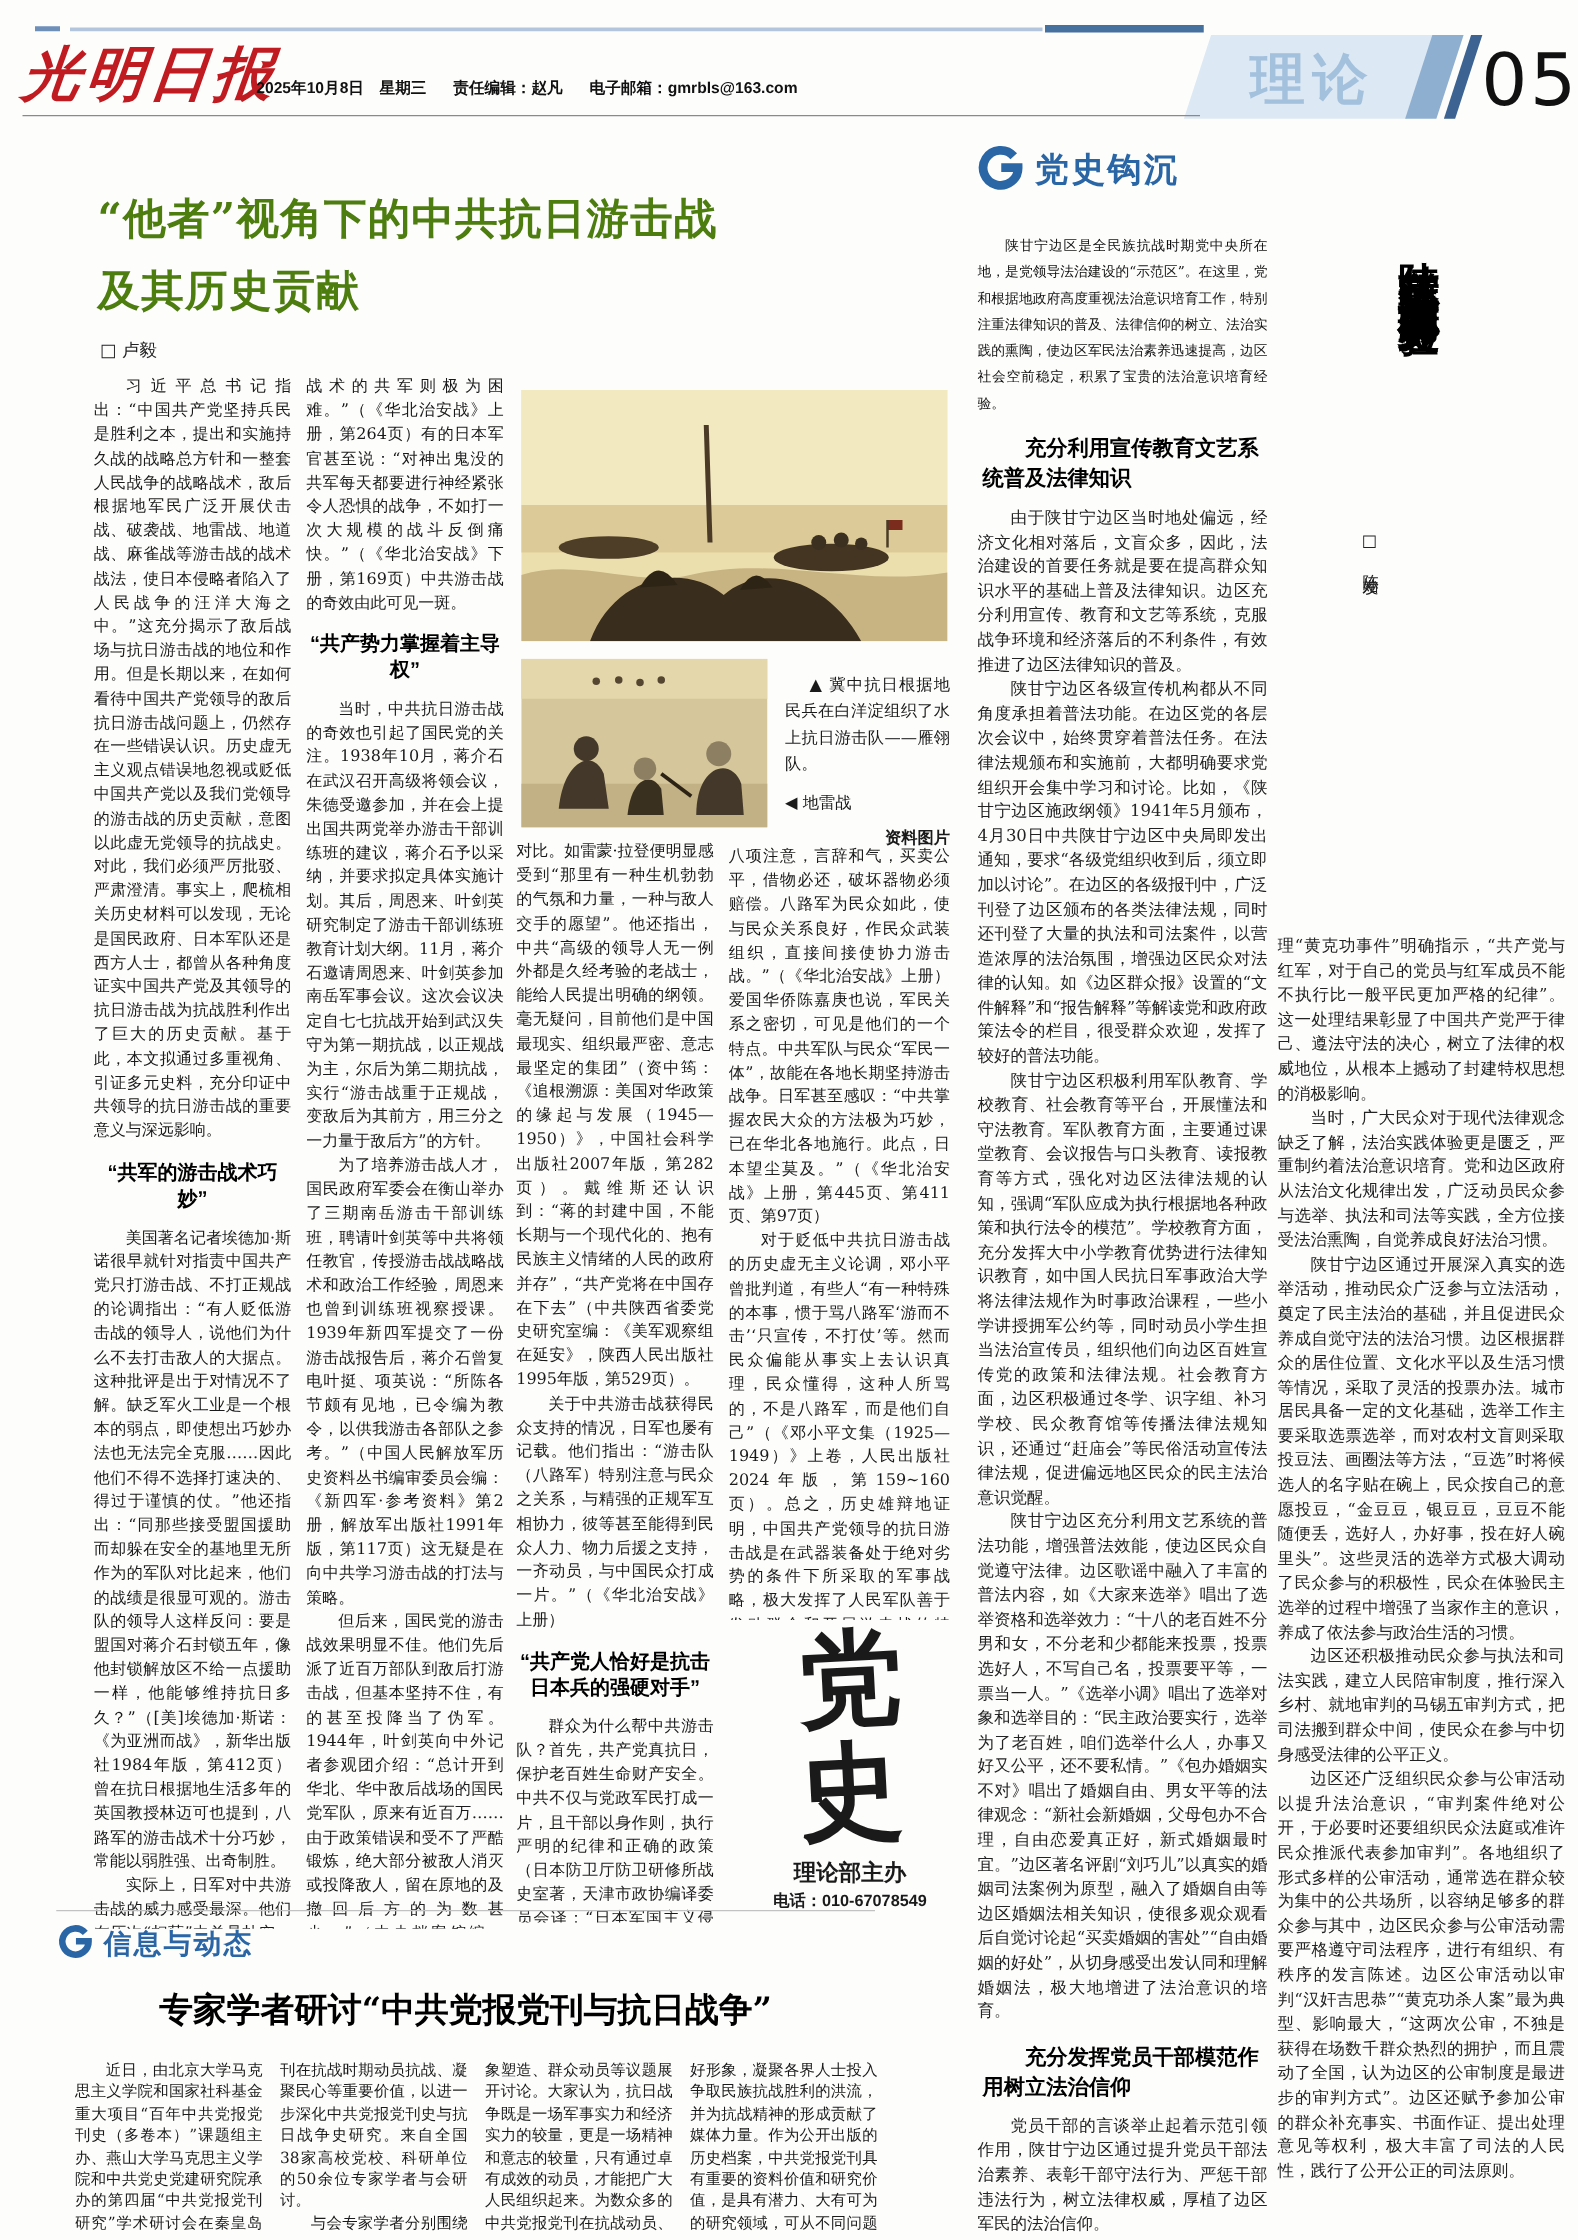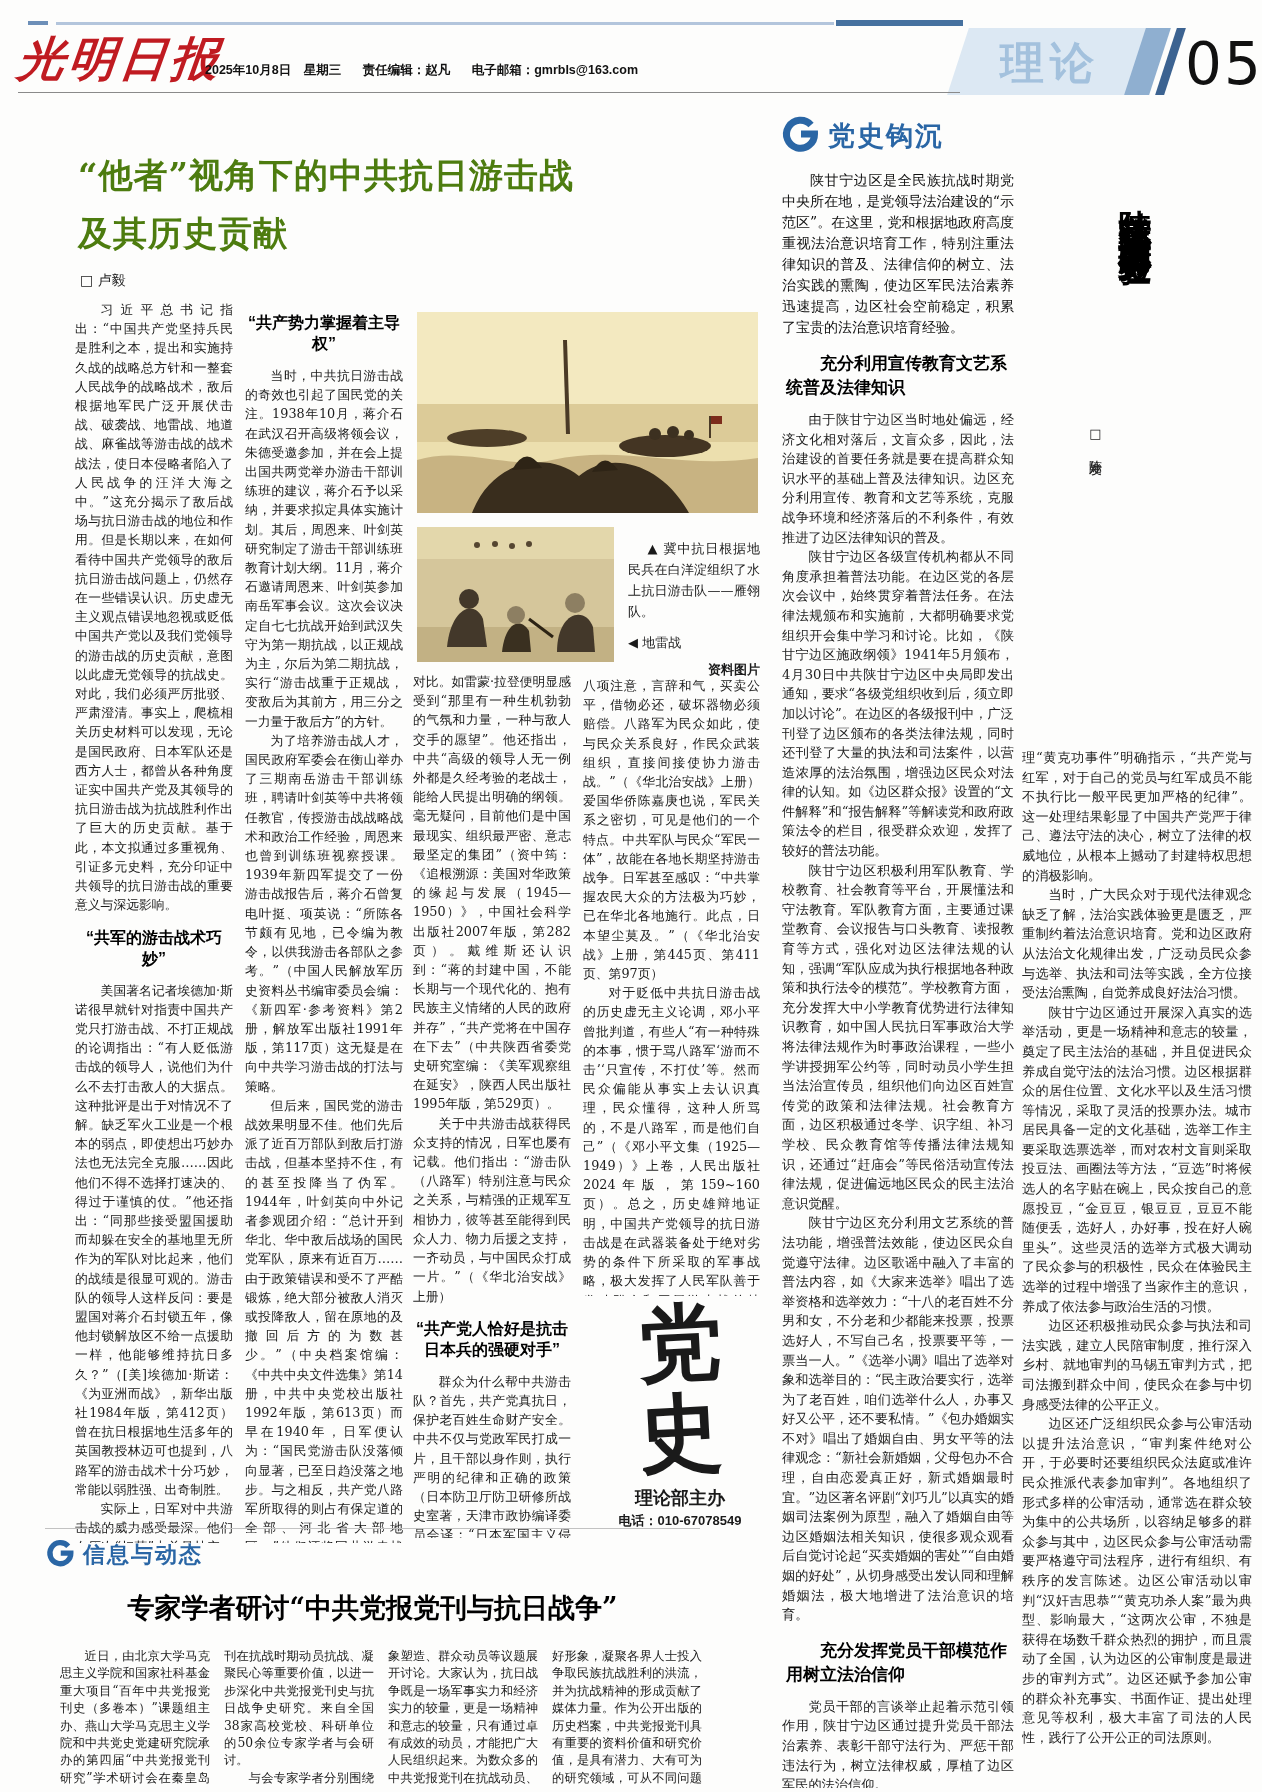--- a/index.html
+++ b/index.html
@@ -51,21 +51,21 @@
   .dsphone{font-size:13px;font-weight:bold;font-family:"Liberation Sans",sans-serif;margin-top:2px;}
   
   .kicker{position:absolute;display:flex;align-items:center;gap:8px;}
   .kicker .glabel{font-size:27px;font-weight:900;color:#2a66a5;
                   font-family:"Liberation Sans",sans-serif;letter-spacing:2px;}
   
   .rcol{position:absolute;overflow:hidden;}
   #rcolA{left:782px;top:170px;width:232px;height:1618px;}
   #rcolB{left:1022px;top:748px;width:230px;height:1016px;}
   .rcol p{font-size:13.2px;line-height:19.6px;color:#222;}
-  .rcol .intro{font-size:14px;line-height:21px;color:#111;}
+  .rcol .intro{font-size:11px;line-height:21px;color:#111;margin-top:16px;}
   .rcol .subr{margin:14px 0 10px 0;font-size:17px;line-height:24px;font-weight:900;
               font-family:"Liberation Sans",sans-serif;color:#000;text-align:left;
               padding-left:4px;text-indent:2em;}
   .vtitle{position:absolute;left:1112px;top:183px;height:578px;writing-mode:vertical-rl;
           font-size:33px;line-height:46px;font-weight:900;letter-spacing:3px;color:#000;
           font-family:"DejaVu Serif",serif;}
   .vbyline{position:absolute;left:1086px;top:426px;height:140px;writing-mode:vertical-rl;
            font-size:13px;color:#222;letter-spacing:2px;}
   
   .bot-rule{position:absolute;left:45px;top:1528px;width:655px;height:1px;background:#c2c2c2;}
@@ -102,20 +102,21 @@
   </div>
   <div class="m-byline">□ 卢毅</div>
 
   <div id="mcol1" class="mcol">
       <p class="p">习近平总书记指出：“中国共产党坚持兵民是胜利之本，提出和实施持久战的战略总方针和一整套人民战争的战略战术，敌后根据地军民广泛开展伏击战、破袭战、地雷战、地道战、麻雀战等游击战的战术战法，使日本侵略者陷入了人民战争的汪洋大海之中。”这充分揭示了敌后战场与抗日游击战的地位和作用。但是长期以来，在如何看待中国共产党领导的敌后抗日游击战问题上，仍然存在一些错误认识。历史虚无主义观点错误地忽视或贬低中国共产党以及我们党领导的游击战的历史贡献，意图以此虚无党领导的抗战史。对此，我们必须严厉批驳、严肃澄清。事实上，爬梳相关历史材料可以发现，无论是国民政府、日本军队还是西方人士，都曾从各种角度证实中国共产党及其领导的抗日游击战为抗战胜利作出了巨大的历史贡献。基于此，本文拟通过多重视角、引证多元史料，充分印证中共领导的抗日游击战的重要意义与深远影响。</p>
       <h3 class="sub">“共军的游击战术巧妙”</h3>
       <p class="p">美国著名记者埃德加·斯诺很早就针对指责中国共产党只打游击战、不打正规战的论调指出：“有人贬低游击战的领导人，说他们为什么不去打击敌人的大据点。这种批评是出于对情况不了解。缺乏军火工业是一个根本的弱点，即使想出巧妙办法也无法完全克服……因此他们不得不选择打速决的、得过于谨慎的仗。”他还指出：“同那些接受盟国援助而却躲在安全的基地里无所作为的军队对比起来，他们的战绩是很显可观的。游击队的领导人这样反问：要是盟国对蒋介石封锁五年，像他封锁解放区不给一点援助一样，他能够维持抗日多久？”（[美]埃德加·斯诺：《为亚洲而战》，新华出版社1984年版，第412页）曾在抗日根据地生活多年的英国教授林迈可也提到，八路军的游击战术十分巧妙，常能以弱胜强、出奇制胜。</p>
       <p class="p">实际上，日军对中共游击战的威力感受最深。他们在历次“扫荡”中总是扑空，对神出鬼没的八路军始终无法捕获。相反，日军却多次遭到伏击。（《华北治安战》上册）后来在华北广泛开展的地雷战更是令其苦恼不堪，“总像是和影子作战一样，旷费时日，真想举行一次大的战斗”（《华北治安战》上册，第469页）。日军还对比了国共军队的战略战术：“从作战成果看，重庆军比较容易捕捉，而要捕捉、消灭采取退避分散</p>
     </div>
   <div id="mcol2" class="mcol">
+      <p class="p cont">战术的共军则极为困难。”（《华北治安战》上册，第264页）有的日本军官甚至说：“对神出鬼没的共军每天都要进行神经紧张令人恐惧的战争，不如打一次大规模的战斗反倒痛快。”（《华北治安战》下册，第169页）中共游击战的奇效由此可见一斑。</p>
       <h3 class="sub">“共产势力掌握着主导权”</h3>
       <p class="p">当时，中共抗日游击战的奇效也引起了国民党的关注。1938年10月，蒋介石在武汉召开高级将领会议，朱德受邀参加，并在会上提出国共两党举办游击干部训练班的建议，蒋介石予以采纳，并要求拟定具体实施计划。其后，周恩来、叶剑英研究制定了游击干部训练班教育计划大纲。11月，蒋介石邀请周恩来、叶剑英参加南岳军事会议。这次会议决定自七七抗战开始到武汉失守为第一期抗战，以正规战为主，尔后为第二期抗战，实行“游击战重于正规战，变敌后为其前方，用三分之一力量于敌后方”的方针。</p>
       <p class="p">为了培养游击战人才，国民政府军委会在衡山举办了三期南岳游击干部训练班，聘请叶剑英等中共将领任教官，传授游击战战略战术和政治工作经验，周恩来也曾到训练班视察授课。1939年新四军提交了一份游击战报告后，蒋介石曾复电叶挺、项英说：“所陈各节颇有见地，已令编为教令，以供我游击各部队之参考。”（中国人民解放军历史资料丛书编审委员会编：《新四军·参考资料》第2册，解放军出版社1991年版，第117页）这无疑是在向中共学习游击战的打法与策略。</p>
       <p class="p">但后来，国民党的游击战效果明显不佳。他们先后派了近百万部队到敌后打游击战，但基本坚持不住，有的甚至投降当了伪军。1944年，叶剑英向中外记者参观团介绍：“总计开到华北、华中敌后战场的国民党军队，原来有近百万……由于政策错误和受不了严酷锻炼，绝大部分被敌人消灭或投降敌人，留在原地的及撤回后方的为数甚少。”（中央档案馆编：《中共中央文件选集》第14册，中共中央党校出版社1992年版，第613页）而早在1940年，日军便认为：“国民党游击队没落倾向显著，已至日趋没落之地步。与之相反，共产党八路军所取得的则占有保定道的全部、河北省大部地区。”他们还将国共游击战作对比，认为“国民党系统军队的政治工作和游击战，与中共方面相比较，则相形见绌，不够熟练和妥善。故在国民党支配的地区内，共产势力掌握着主导权”（《华北治安战》上册，第157页、第201页）。</p>
     </div>
   <div id="mcol3" class="mcol">
       <p class="p cont">对比。如雷蒙·拉登便明显感受到“那里有一种生机勃勃的气氛和力量，一种与敌人交手的愿望”。他还指出，中共“高级的领导人无一例外都是久经考验的老战士，能给人民提出明确的纲领。毫无疑问，目前他们是中国最现实、组织最严密、意志最坚定的集团”（资中筠：《追根溯源：美国对华政策的缘起与发展（1945—1950）》，中国社会科学出版社2007年版，第282页）。戴维斯还认识到：“蒋的封建中国，不能长期与一个现代化的、抱有民族主义情绪的人民的政府并存”，“共产党将在中国存在下去”（中共陕西省委党史研究室编：《美军观察组在延安》，陕西人民出版社1995年版，第529页）。</p>
       <p class="p">关于中共游击战获得民众支持的情况，日军也屡有记载。他们指出：“游击队（八路军）特别注意与民众之关系，与精强的正规军互相协力，彼等甚至能得到民众人力、物力后援之支持，一齐动员，与中国民众打成一片。”（《华北治安战》上册）</p>
       <h3 class="sub">“共产党人恰好是抗击日本兵的强硬对手”</h3>
       <p class="p">群众为什么帮中共游击队？首先，共产党真抗日，保护老百姓生命财产安全。中共不仅与党政军民打成一片，且干部以身作则，执行严明的纪律和正确的政策（日本防卫厅防卫研修所战史室著，天津市政协编译委员会译：“日本军国主义侵华资料丛稿·1号”《华北治安战》上册，中华书局版）。美国记者白修德写道：在中国农村，“日本兵来了要杀人，共产党人恰好是抗击日本兵的强硬对手”。他还惊奇地发现，国民党游击队有时为了得到百姓的帮助，竟然谎称自己是八路军（[美]白修德著、崔阵译：《中国抗战秘闻——白修德回忆录》，河南人民出版社1988年版，第58~59页）。</p>
@@ -193,21 +194,21 @@
       <p class="p">由于陕甘宁边区当时地处偏远，经济文化相对落后，文盲众多，因此，法治建设的首要任务就是要在提高群众知识水平的基础上普及法律知识。边区充分利用宣传、教育和文艺等系统，克服战争环境和经济落后的不利条件，有效推进了边区法律知识的普及。</p>
       <p class="p">陕甘宁边区各级宣传机构都从不同角度承担着普法功能。在边区党的各层次会议中，始终贯穿着普法任务。在法律法规颁布和实施前，大都明确要求党组织开会集中学习和讨论。比如，《陕甘宁边区施政纲领》1941年5月颁布，4月30日中共陕甘宁边区中央局即发出通知，要求“各级党组织收到后，须立即加以讨论”。在边区的各级报刊中，广泛刊登了边区颁布的各类法律法规，同时还刊登了大量的执法和司法案件，以营造浓厚的法治氛围，增强边区民众对法律的认知。如《边区群众报》设置的“文件解释”和“报告解释”等解读党和政府政策法令的栏目，很受群众欢迎，发挥了较好的普法功能。</p>
       <p class="p">陕甘宁边区积极利用军队教育、学校教育、社会教育等平台，开展懂法和守法教育。军队教育方面，主要通过课堂教育、会议报告与口头教育、读报教育等方式，强化对边区法律法规的认知，强调“军队应成为执行根据地各种政策和执行法令的模范”。学校教育方面，充分发挥大中小学教育优势进行法律知识教育，如中国人民抗日军事政治大学将法律法规作为时事政治课程，一些小学讲授拥军公约等，同时动员小学生担当法治宣传员，组织他们向边区百姓宣传党的政策和法律法规。社会教育方面，边区积极通过冬学、识字组、补习学校、民众教育馆等传播法律法规知识，还通过“赶庙会”等民俗活动宣传法律法规，促进偏远地区民众的民主法治意识觉醒。</p>
       <p class="p">陕甘宁边区充分利用文艺系统的普法功能，增强普法效能，使边区民众自觉遵守法律。边区歌谣中融入了丰富的普法内容，如《大家来选举》唱出了选举资格和选举效力：“十八的老百姓不分男和女，不分老和少都能来投票，投票选好人，不写自己名，投票要平等，一票当一人。”《选举小调》唱出了选举对象和选举目的：“民主政治要实行，选举为了老百姓，咱们选举什么人，办事又好又公平，还不要私情。”《包办婚姻实不对》唱出了婚姻自由、男女平等的法律观念：“新社会新婚姻，父母包办不合理，自由恋爱真正好，新式婚姻最时宜。”边区著名评剧“刘巧儿”以真实的婚姻司法案例为原型，融入了婚姻自由等边区婚姻法相关知识，使很多观众观看后自觉讨论起“买卖婚姻的害处”“自由婚姻的好处”，从切身感受出发认同和理解婚姻法，极大地增进了法治意识的培育。</p>
       <h3 class="subr">充分发挥党员干部模范作用树立法治信仰</h3>
       <p class="p">党员干部的言谈举止起着示范引领作用，陕甘宁边区通过提升党员干部法治素养、表彰干部守法行为、严惩干部违法行为，树立法律权威，厚植了边区军民的法治信仰。</p>
     </div>
   <div id="rcolB" class="rcol">
       <p class="p cont">理“黄克功事件”明确指示，“共产党与红军，对于自己的党员与红军成员不能不执行比一般平民更加严格的纪律”。这一处理结果彰显了中国共产党严于律己、遵法守法的决心，树立了法律的权威地位，从根本上撼动了封建特权思想的消极影响。</p>
       <p class="p">当时，广大民众对于现代法律观念缺乏了解，法治实践体验更是匮乏，严重制约着法治意识培育。党和边区政府从法治文化规律出发，广泛动员民众参与选举、执法和司法等实践，全方位接受法治熏陶，自觉养成良好法治习惯。</p>
-      <p class="p">陕甘宁边区通过开展深入真实的选举活动，更是一场精神和意志的较量，奠定了民主法治的基础，并且促进民众养成自觉守法的法治习惯。边区根据群众的居住位置、文化水平以及生活习惯等情况，采取了灵活的投票办法。城市居民具备一定的文化基础，选举工作主要采取选票选举，而对农村文盲则采取投豆法、画圈法等方法，“豆选”时将候选人的名字贴在碗上，民众按自己的意愿投豆，“金豆豆，银豆豆，豆豆不能随便丢，选好人，办好事，投在好人碗里头”。这些灵活的选举方式极大调动了民众参与的积极性，民众在体验民主选举的过程中增强了当家作主的意识，养成了依法参与政治生活的习惯。</p>
+      <p class="p">陕甘宁边区通过开展深入真实的选举活动，推动民众广泛参与立法活动，奠定了民主法治的基础，并且促进民众养成自觉守法的法治习惯。边区根据群众的居住位置、文化水平以及生活习惯等情况，采取了灵活的投票办法。城市居民具备一定的文化基础，选举工作主要采取选票选举，而对农村文盲则采取投豆法、画圈法等方法，“豆选”时将候选人的名字贴在碗上，民众按自己的意愿投豆，“金豆豆，银豆豆，豆豆不能随便丢，选好人，办好事，投在好人碗里头”。这些灵活的选举方式极大调动了民众参与的积极性，民众在体验民主选举的过程中增强了当家作主的意识，养成了依法参与政治生活的习惯。</p>
       <p class="p">边区还积极推动民众参与执法和司法实践，建立人民陪审制度，推行深入乡村、就地审判的马锡五审判方式，把司法搬到群众中间，使民众在参与中切身感受法律的公平正义。</p>
       <p class="p">边区还广泛组织民众参与公审活动以提升法治意识，“审判案件绝对公开，于必要时还要组织民众法庭或准许民众推派代表参加审判”。各地组织了形式多样的公审活动，通常选在群众较为集中的公共场所，以容纳足够多的群众参与其中，边区民众参与公审活动需要严格遵守司法程序，进行有组织、有秩序的发言陈述。边区公审活动以审判“汉奸吉思恭”“黄克功杀人案”最为典型、影响最大，“这两次公审，不独是获得在场数千群众热烈的拥护，而且震动了全国，认为边区的公审制度是最进步的审判方式”。边区还赋予参加公审的群众补充事实、书面作证、提出处理意见等权利，极大丰富了司法的人民性，践行了公开公正的司法原则。</p>
     </div>
 
   <div class="bot-rule"></div>
   <div class="kicker" style="left:45px;top:1538px;">
     <span>
       <svg width="30" height="30" viewBox="0 0 40 40">
         <path d="M31 11 A14 14 0 1 0 34.5 20 L21 20" fill="none" stroke="#2a66a5" stroke-width="7"></path>
       </svg>

